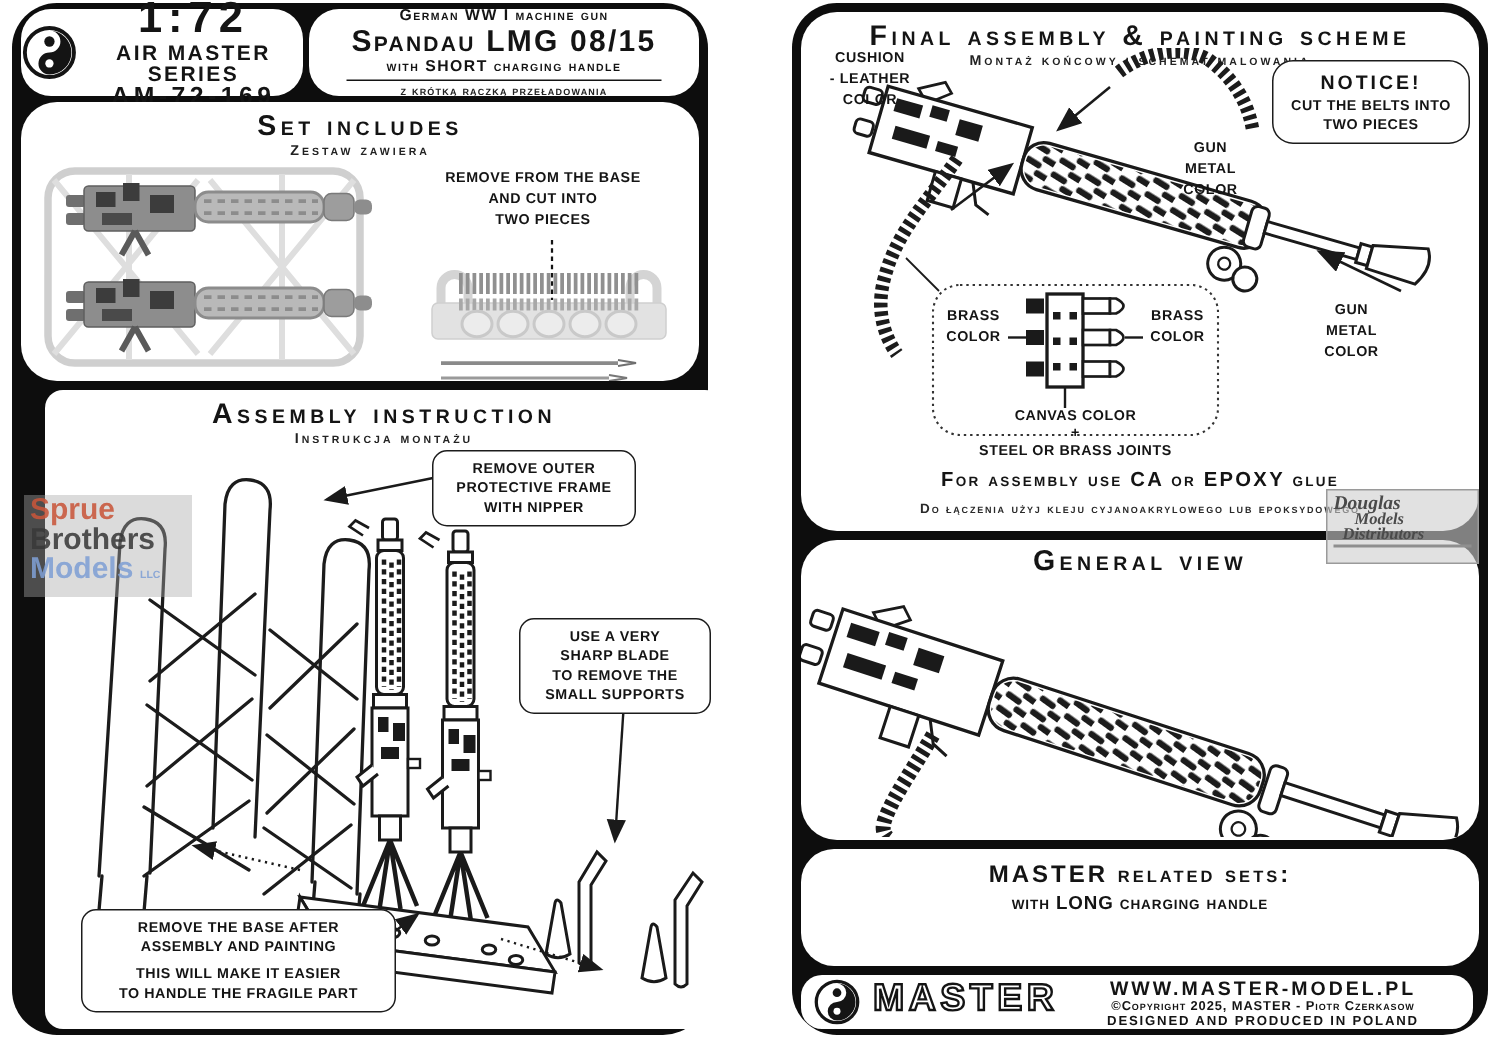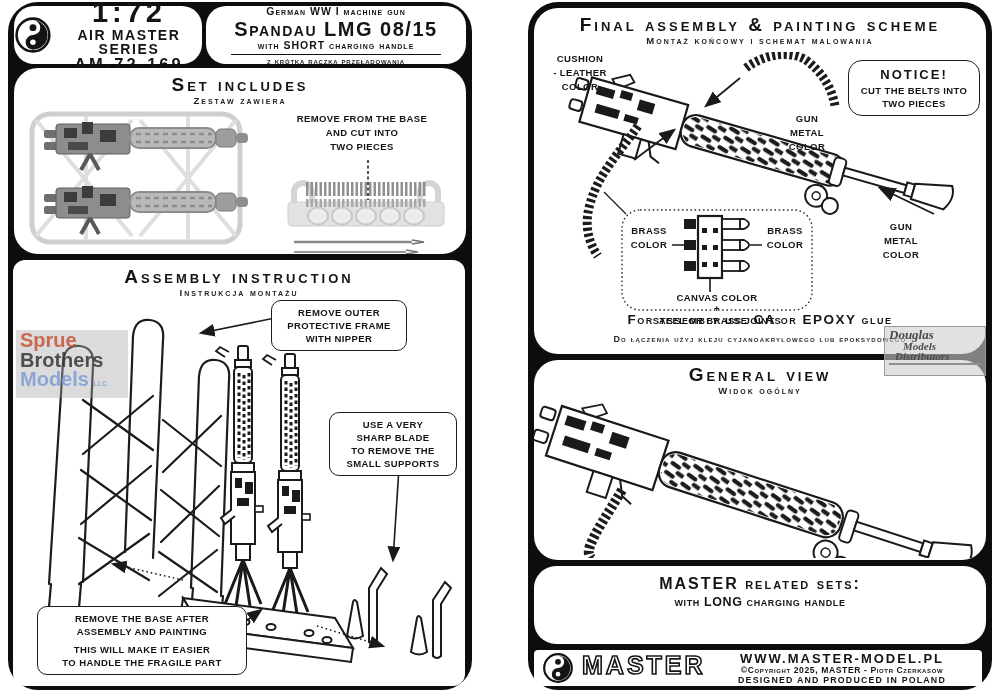--- a/index.html
+++ b/index.html
@@ -1,20 +1,20 @@
 <!DOCTYPE html>
 <html><head>
 <meta charset="utf-8">
 <style>
   html,body{margin:0;padding:0;background:#fff;}
   .page{position:relative;width:1000px;height:692px;background:#fff;overflow:hidden;
         font-family:"Liberation Sans",sans-serif;color:#141414;}
   .sheet{position:absolute;top:2px;width:464px;height:688px;background:#0d0d0d;border-radius:30px;}
   .panel{position:absolute;background:#fff;border-radius:24px;overflow:hidden;}
-  .hbox{position:absolute;background:#fff;border-radius:20px;display:flex;align-items:center;}
+  .hbox{position:absolute;background:#fff;border-radius:20px;display:flex;align-items:center;justify-content:center;}
   .sc{font-variant:small-caps;}
   .sec-title{margin-top:7px;text-align:center;font-size:19px;font-weight:bold;letter-spacing:3px;font-variant:small-caps;line-height:1.05;}
   .sec-sub{text-align:center;font-size:9.5px;font-weight:bold;letter-spacing:2px;font-variant:small-caps;color:#222;}
   .scene{position:absolute;left:0;right:0;}
   .callout{position:absolute;border:1.6px solid #1c1c1c;border-radius:10px;background:#fff;
            padding:5px 4px;text-align:center;font-size:9.5px;font-weight:bold;letter-spacing:.4px;line-height:1.38;}
   .plainlab{position:absolute;text-align:center;font-size:9.5px;font-weight:bold;letter-spacing:.4px;line-height:1.45;}
   .ln{white-space:nowrap;}
   svg{position:absolute;display:block;}
   .wm-sprue{position:absolute;left:16px;top:330px;width:104px;height:66px;z-index:40;
@@ -28,21 +28,21 @@
            font-family:"Liberation Serif",serif;font-style:italic;font-weight:bold;color:#4a4a4a;
            line-height:.92;padding:2px 4px;}
   .wm-doug .d1{font-size:13px;}
   .wm-doug .d2{font-size:11px;padding-left:14px;}
   .wm-doug .d3{font-size:11px;padding-left:6px;}
   .wm-doug .bar{margin-top:2px;height:2px;background:#8f8f8f;}
   .glue-en{position:absolute;left:0;right:0;top:304px;text-align:center;font-size:13.5px;font-weight:bold;
            letter-spacing:1.5px;font-variant:small-caps;}
   .glue-pl{position:absolute;left:0;right:0;top:326px;text-align:center;font-size:9px;letter-spacing:1.2px;
            font-variant:small-caps;color:#2a2a2a;font-weight:bold;}
-  .footer-bar{position:absolute;left:6px;top:648px;width:448px;height:36px;background:#fff;border-radius:4px;}
+  .footer-bar{position:absolute;left:6px;top:648px;width:448px;height:36px;background:#fff;border-radius:14px;}
   .master-word{position:absolute;left:48px;top:1px;font-size:25px;font-weight:800;letter-spacing:3px;
                color:#fff;-webkit-text-stroke:1.6px #141414;}
   .foot-right{position:absolute;right:6px;top:2px;width:268px;text-align:center;line-height:1;}
   .foot-web{font-size:13px;font-weight:bold;letter-spacing:2px;}
   .foot-copy{font-size:8.6px;font-weight:bold;letter-spacing:.6px;font-variant:small-caps;margin-top:1px;}
   .foot-origin{font-size:8.8px;font-weight:bold;letter-spacing:1.2px;margin-top:1px;}
 </style>
 </head>
 <body>
 
@@ -134,21 +134,21 @@
           <g>
             <line x1="14" y1="84" x2="132" y2="84" stroke="#8a8a8a" stroke-width="2.5"></line>
             <path d="M132,82 l12,2 l-12,2" fill="none" stroke="#6f6f6f" stroke-width="1.5"></path>
             <line x1="14" y1="94" x2="126" y2="94" stroke="#9a9a9a" stroke-width="2"></line>
             <path d="M126,92 l12,2 l-12,2" fill="none" stroke="#777" stroke-width="1.5"></path>
           </g>
         </svg>
       </div>
     </div>
 
-    <div class="panel" style="left:5px;top:258px;width:452px;height:426px;border-radius:12px;">
+    <div class="panel" style="left:22px;top:258px;width:452px;height:426px;border-radius:12px;">
       <div class="sec-title">Assembly instruction</div>
       <div class="sec-sub">Instrukcja montażu</div>
       <div class="scene" style="top:40px;bottom:0;">
 
         <svg style="left:0;top:0;" width="452" height="386" viewBox="0 0 452 386">
           <defs>
             <marker id="ah1" markerWidth="11" markerHeight="9" refX="8.5" refY="4" orient="auto">
               <path d="M0,0 L10,4 L0,8 Z" fill="#1a1a1a"></path>
             </marker>
           </defs>
@@ -236,21 +236,21 @@
       </div>
     </div>
   </div>
 
   <div class="sheet" style="left:528px;">
 
     <div class="panel" style="left:6px;top:6px;width:452px;height:346px;">
       <div class="sec-title">Final assembly &amp; painting scheme</div>
       <div class="sec-sub">Montaż końcowy i schemat malowania</div>
 
-      <div class="scene" style="top:44px;height:264px;">
+      <div class="scene" style="top:24px;height:264px;">
         <svg style="left:0;top:0;" width="452" height="264" viewBox="0 0 452 264">
           <defs>
             <marker id="ah2" markerWidth="11" markerHeight="9" refX="8.5" refY="4" orient="auto">
               <path d="M0,0 L10,4 L0,8 Z" fill="#1a1a1a"></path>
             </marker>
             <pattern id="sl1" width="20" height="11" patternUnits="userSpaceOnUse" patternTransform="rotate(16)">
               <rect x="1" y="1" width="12" height="4.2" rx="2" fill="#1c1c1c"></rect>
               <rect x="11" y="6.2" width="12" height="4.2" rx="2" fill="#1c1c1c"></rect>
             </pattern>
           </defs>
@@ -352,21 +352,20 @@
           <div class="ln">STEEL OR BRASS JOINTS</div>
         </div>
       </div>
 
       <div class="glue-en">For assembly use CA or EPOXY glue</div>
       <div class="glue-pl">Do łączenia użyj kleju cyjanoakrylowego lub epoksydowego</div>
     </div>
 
     <div class="panel" style="left:6px;top:358px;width:452px;height:200px;">
       <div class="sec-title" style="margin-top:5px;">General view</div>
-      <div class="sec-sub">Widok ogólny</div>
       <div class="scene" style="top:38px;height:160px;">
         <svg style="left:0;top:0;" width="452" height="160" viewBox="0 0 452 160">
           <defs>
             <pattern id="sl2" width="20" height="11" patternUnits="userSpaceOnUse" patternTransform="rotate(18)">
               <rect x="1" y="1" width="12" height="4.2" rx="2" fill="#1c1c1c"></rect>
               <rect x="11" y="6.2" width="12" height="4.2" rx="2" fill="#1c1c1c"></rect>
             </pattern>
           </defs>
           <g transform="translate(28,8) rotate(18)">
             <rect x="-18" y="6" width="14" height="11" rx="3" fill="#fff" stroke="#1a1a1a" stroke-width="2"></rect>

